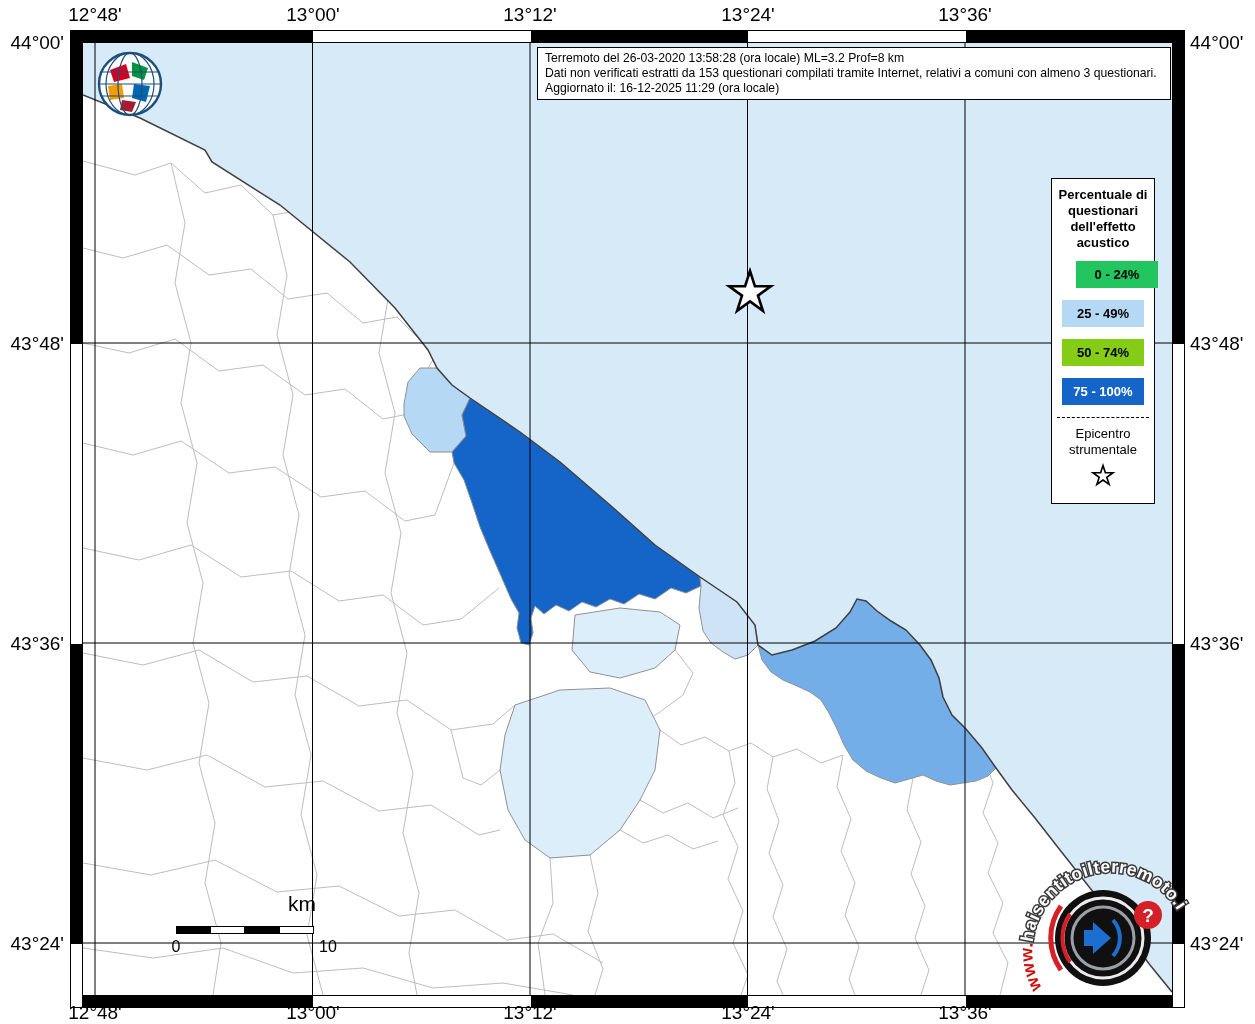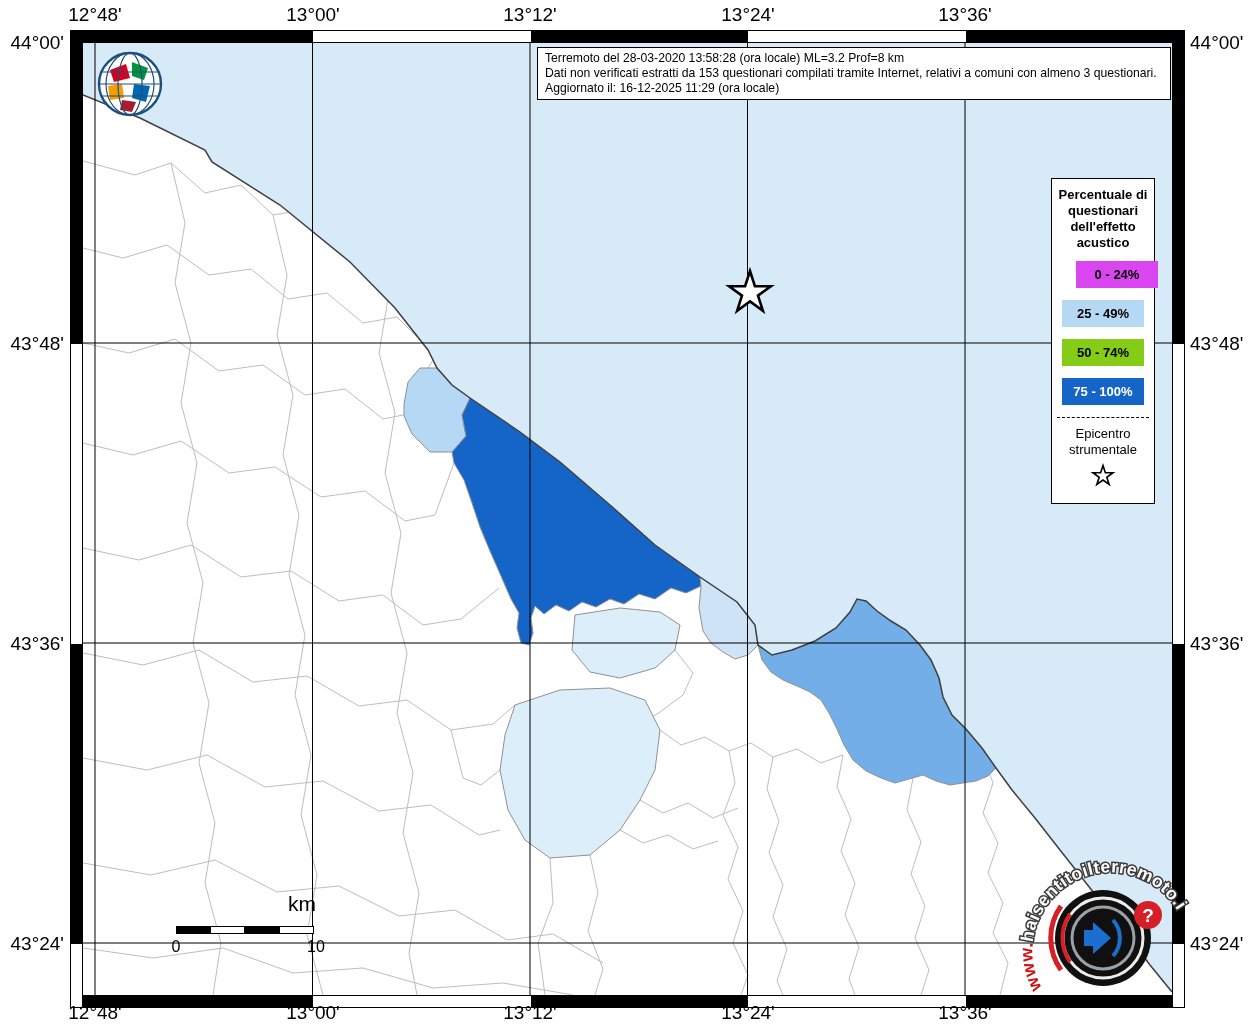--- a/index.html
+++ b/index.html
@@ -46,21 +46,21 @@
   .ingv{position:absolute;left:96px;top:50px;display:flex;z-index:6;align-items:center;}
   .ingv-text{margin-left:10px;font-size:11px;font-weight:bold;color:#4a545e;line-height:15px;letter-spacing:.3px;}
 
   
   .scalebar{position:absolute;left:168px;top:892px;width:170px;z-index:6;}
   .sb-unit{text-align:right;font-size:21px;width:148px;}
   .sb-bar{position:absolute;left:8px;top:34px;display:flex;}
   .sb-seg{width:35px;height:8px;border:1px solid #000;box-sizing:border-box;}
   .sb-b{background:#000;} .sb-w{background:#fff;margin-left:-1px;}
   .sb-0{position:absolute;left:0px;top:46px;width:16px;text-align:center;font-size:16px;}
-  .sb-10{position:absolute;left:132px;top:46px;width:32px;text-align:center;font-size:16px;}
+  .sb-10{position:absolute;left:144px;top:46px;width:32px;text-align:center;font-size:16px;}
 
   
   .wm{position:absolute;left:960px;top:818px;z-index:7;}
 </style>
 </head>
 <body>
 
 <div class="stage">
 
   <svg class="mapsvg" width="1089" height="952" viewBox="0 0 1089 952">
@@ -130,28 +130,28 @@
   <div class="ax ax-left" style="top:333px">43°48'</div>
   <div class="ax ax-left" style="top:633px">43°36'</div>
   <div class="ax ax-left" style="top:933px">43°24'</div>
 
   <div class="ax ax-right" style="top:32px">44°00'</div>
   <div class="ax ax-right" style="top:333px">43°48'</div>
   <div class="ax ax-right" style="top:633px">43°36'</div>
   <div class="ax ax-right" style="top:933px">43°24'</div>
 
   <div class="infobox">
-    <div>Terremoto del 28-03-2020 13:58:28 (ora locale) ML=3.2 Prof=8 km</div>
+    <div>Terremoto del 26-03-2020 13:58:28 (ora locale) ML=3.2 Prof=8 km</div>
     <div>Dati non verificati estratti da 153 questionari compilati tramite Internet, relativi a comuni con almeno 3 questionari.</div>
     <div>Aggiornato il: 16-12-2025 11:29 (ora locale)</div>
   </div>
 
   <div class="legend">
     <div class="legend-title">Percentuale di questionari dell'effetto acustico</div>
-    <div class="swatch" style="background: #d946ef; margin-left: 24px;">0 - 24%</div>
+    <div class="swatch" style="background: #22c55e; margin-left: 24px;">0 - 24%</div>
     <div class="swatch" style="background: rgb(181, 216, 244);">25 - 49%</div>
     <div class="swatch" style="background: #84cc16;">50 - 74%</div>
     <div class="swatch sw-dark" style="background: rgb(21, 101, 200);">75 - 100%</div>
     <div class="legend-divider"></div>
     <div class="legend-epi">Epicentro strumentale</div>
     <svg class="legend-star" width="26" height="24" viewBox="0 0 26 24">
       <path fill="#ffffff" stroke="#000" stroke-width="1.6" d="M13,2.5 L15.35,9.76 L23,9.76 L16.8,14.24 L19.17,21.49 L13,17 L6.83,21.49 L9.2,14.24 L3,9.76 L10.65,9.76 Z"></path>
     </svg>
   </div>
 

